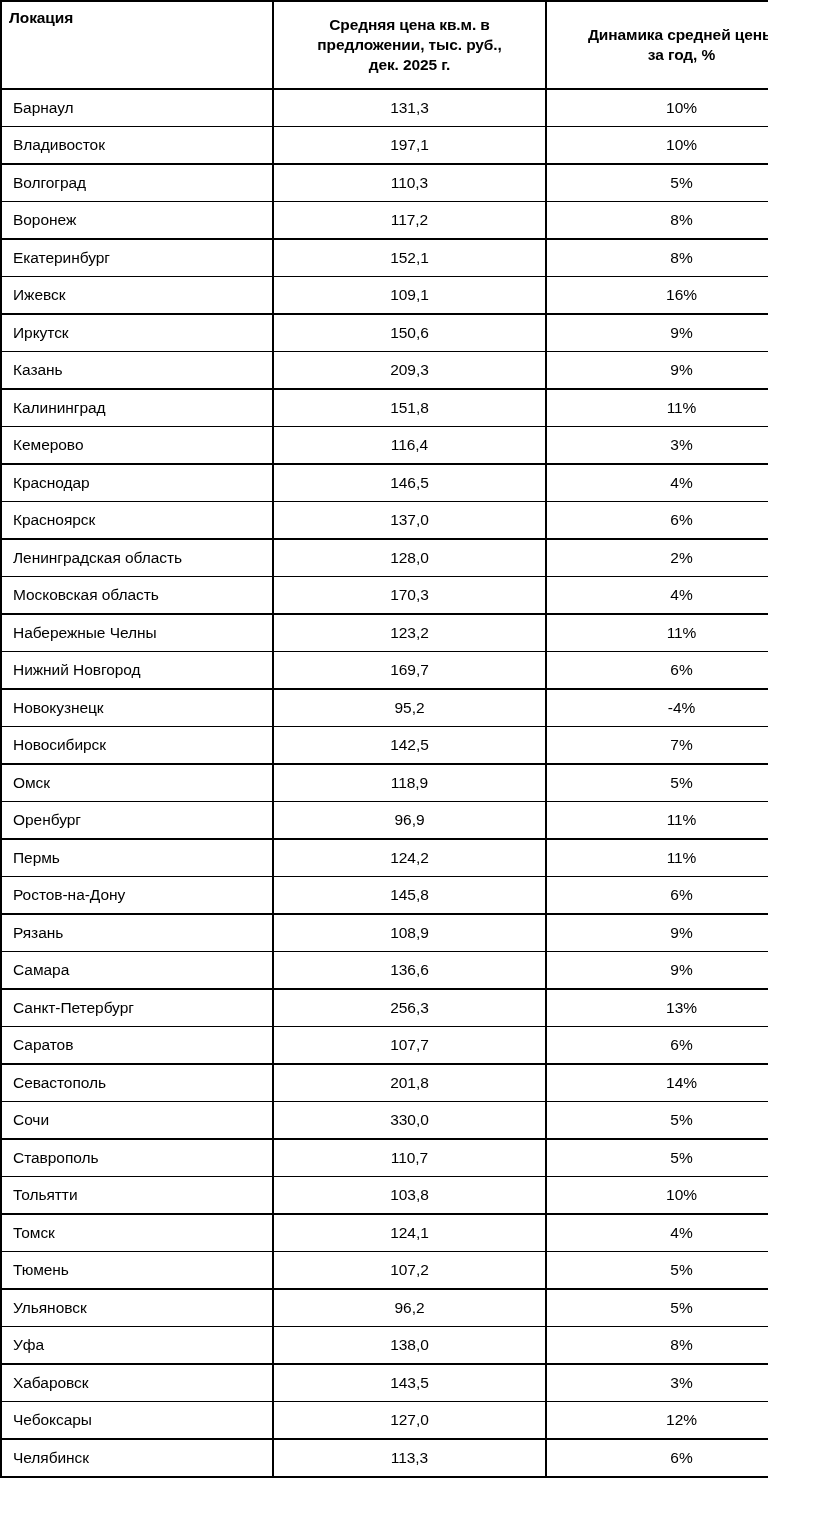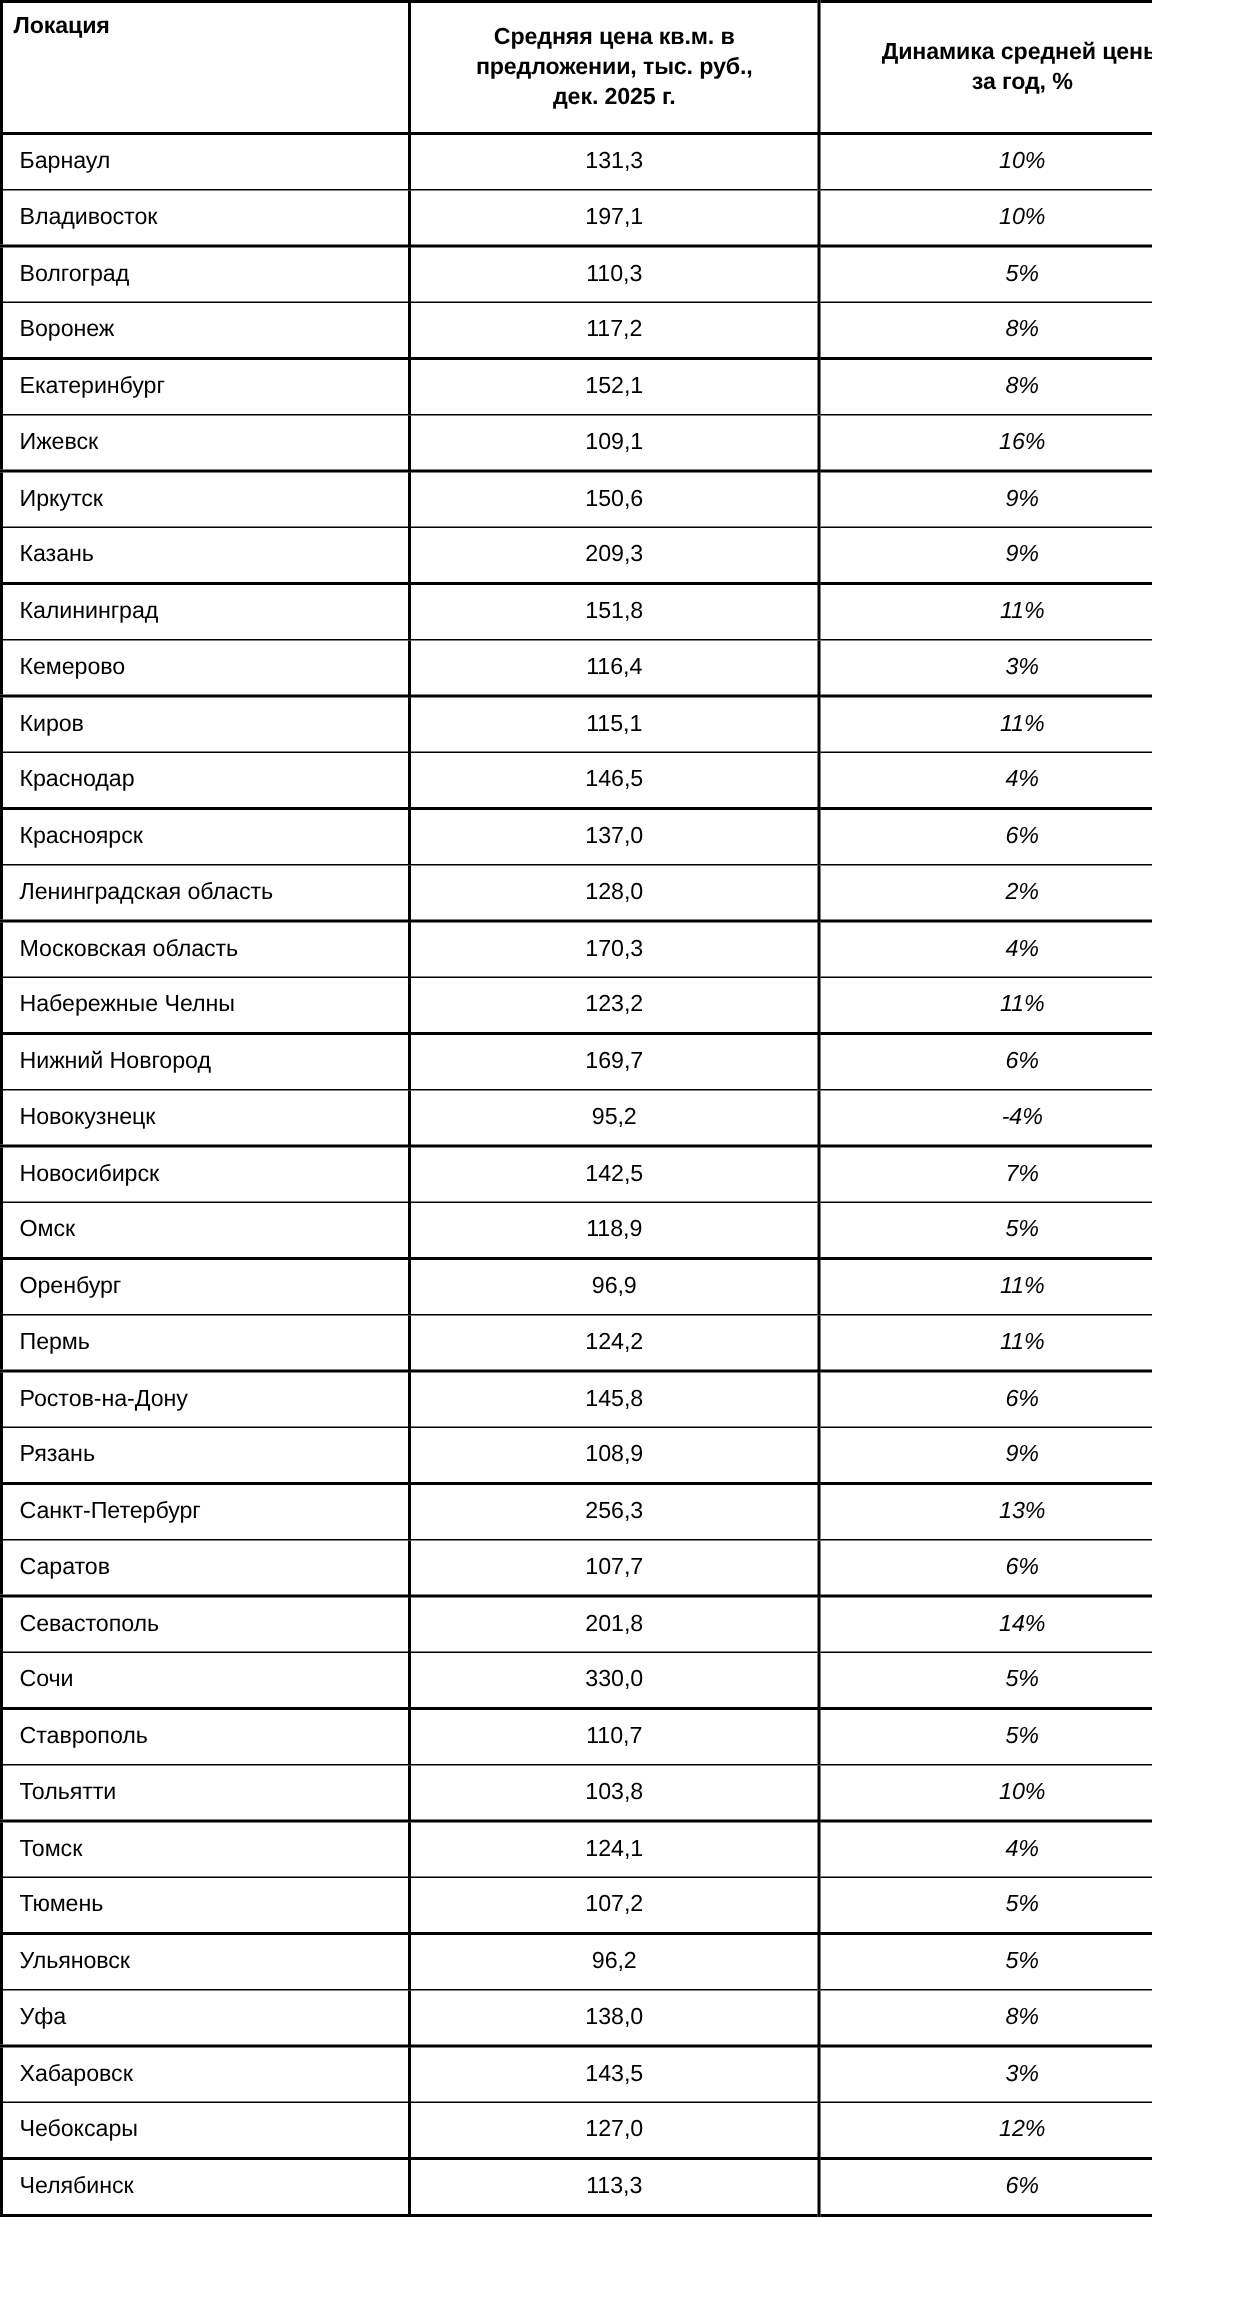--- a/index.html
+++ b/index.html
@@ -66,21 +66,21 @@
   tbody td {
     height: 36px;
     padding: 0;
     font-size: 15.5px;
     line-height: 1.1;
     border-right: 2px solid #000;
     border-bottom: 1px solid #000;
     vertical-align: middle;
     letter-spacing: -0.05px;
   }
-  tbody td:last-child { border-right: none; font-style: italic; }
+  tbody td:last-child { border-right: none; }
 
   tbody tr:last-child td { border-bottom: none; }
 
   td.cell-location {
     text-align: left;
     padding-left: 11px;
     white-space: nowrap;
   }
   td.cell-price,
   td.cell-dynamic {
@@ -160,25 +160,20 @@
           <td class="cell-location">Калининград</td>
           <td class="cell-price">151,8</td>
           <td class="cell-dynamic">11%</td>
         </tr>
         <tr>
           <td class="cell-location">Кемерово</td>
           <td class="cell-price">116,4</td>
           <td class="cell-dynamic">3%</td>
         </tr>
         <tr>
-          <td class="cell-location">Киров</td>
-          <td class="cell-price">115,1</td>
-          <td class="cell-dynamic">11%</td>
-        </tr>
-        <tr>
           <td class="cell-location">Краснодар</td>
           <td class="cell-price">146,5</td>
           <td class="cell-dynamic">4%</td>
         </tr>
         <tr>
           <td class="cell-location">Красноярск</td>
           <td class="cell-price">137,0</td>
           <td class="cell-dynamic">6%</td>
         </tr>
         <tr>
@@ -230,20 +225,25 @@
           <td class="cell-location">Ростов-на-Дону</td>
           <td class="cell-price">145,8</td>
           <td class="cell-dynamic">6%</td>
         </tr>
         <tr>
           <td class="cell-location">Рязань</td>
           <td class="cell-price">108,9</td>
           <td class="cell-dynamic">9%</td>
         </tr>
         <tr>
+          <td class="cell-location">Самара</td>
+          <td class="cell-price">136,6</td>
+          <td class="cell-dynamic">9%</td>
+        </tr>
+        <tr>
           <td class="cell-location">Санкт-Петербург</td>
           <td class="cell-price">256,3</td>
           <td class="cell-dynamic">13%</td>
         </tr>
         <tr>
           <td class="cell-location">Саратов</td>
           <td class="cell-price">107,7</td>
           <td class="cell-dynamic">6%</td>
         </tr>
         <tr>

